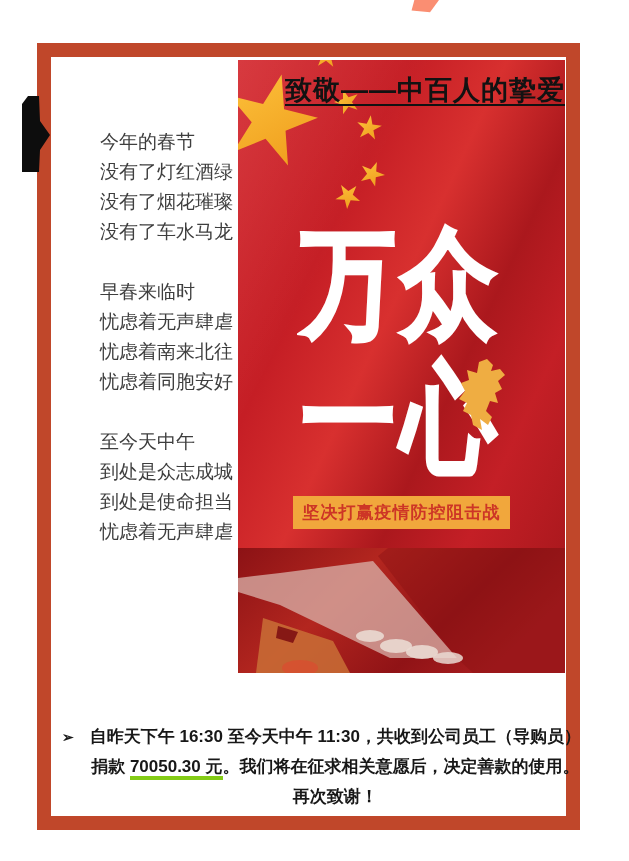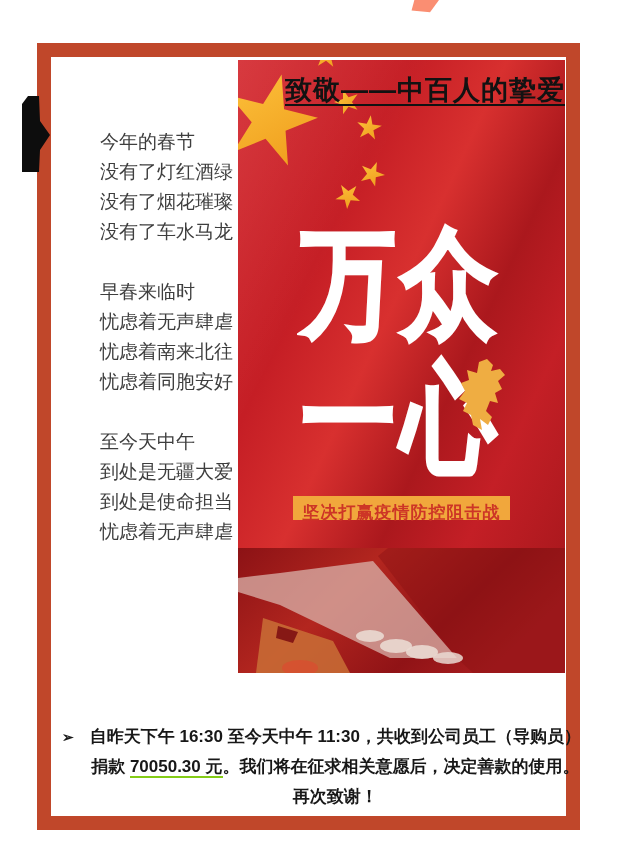--- a/index.html
+++ b/index.html
@@ -41,33 +41,33 @@
   .slogan{
     position:absolute;left:0;width:100%;text-align:center;color:#ffffff;
     font-weight:900;font-size:94px;line-height:1;letter-spacing:6px;
     transform:scaleY(1.26);transform-origin:top center;
     -webkit-text-stroke:3px #ffffff;
   }
   .slogan-1{top:164px;}
   .slogan-2{top:300px;}
   .map-svg{position:absolute;left:219px;top:298px;z-index:1;}
   .banner{
-    position:absolute;left:55px;top:436px;width:217px;height:24px;z-index:2;
+    position:absolute;left:55px;top:436px;width:217px;height:33px;z-index:2;
     background:#f1a73c;color:#cd3526;font-size:17px;font-weight:bold;
     line-height:33px;text-align:center;letter-spacing:1px;white-space:nowrap;
   }
   .photo{position:absolute;left:0;top:488px;width:327px;height:125px;}
   
   .note{
     position:absolute;left:62px;top:722px;width:506px;z-index:3;display:flex;
     color:#171717;font-weight:bold;font-size:17px;line-height:30px;
   }
   .note-bullet{flex:0 0 auto;margin-right:16px;font-size:14px;line-height:30px;}
   .note-line{white-space:nowrap;text-align:center;}
-  .u-line{border-bottom:2px solid #84cc16;padding-bottom:0px;}
+  .u-line{border-bottom:4px solid #84cc16;padding-bottom:0px;}
 </style>
 </head>
 <body>
 
 <div class="decor-swoosh"></div>
 
 <div class="frame"></div>
 
 <svg class="black-arrow" width="31" height="79" viewBox="0 0 31 79">
   <polygon points="2,10 8,2 19,2 20,27 30,41 20,56 19,78 2,78" fill="#0d0d0d"></polygon>
@@ -132,21 +132,21 @@
     <div>没有了车水马龙</div>
   </div>
   <div class="stanza">
     <div>早春来临时</div>
     <div>忧虑着无声肆虐</div>
     <div>忧虑着南来北往</div>
     <div>忧虑着同胞安好</div>
   </div>
   <div class="stanza">
     <div>至今天中午</div>
-    <div>到处是无疆大爱</div>
+    <div>到处是众志成城</div>
     <div>到处是使命担当</div>
     <div>忧虑着无声肆虐</div>
   </div>
 </div>
 
 <div class="note">
   <span class="note-bullet">➢</span>
   <div>
     <div class="note-line">自昨天下午 16:30 至今天中午 11:30，共收到公司员工（导购员）</div>
     <div class="note-line"><span>捐款 </span><span class="u-line">70050.30 元</span><span>。我们将在征求相关意愿后，决定善款的使用。</span></div>

